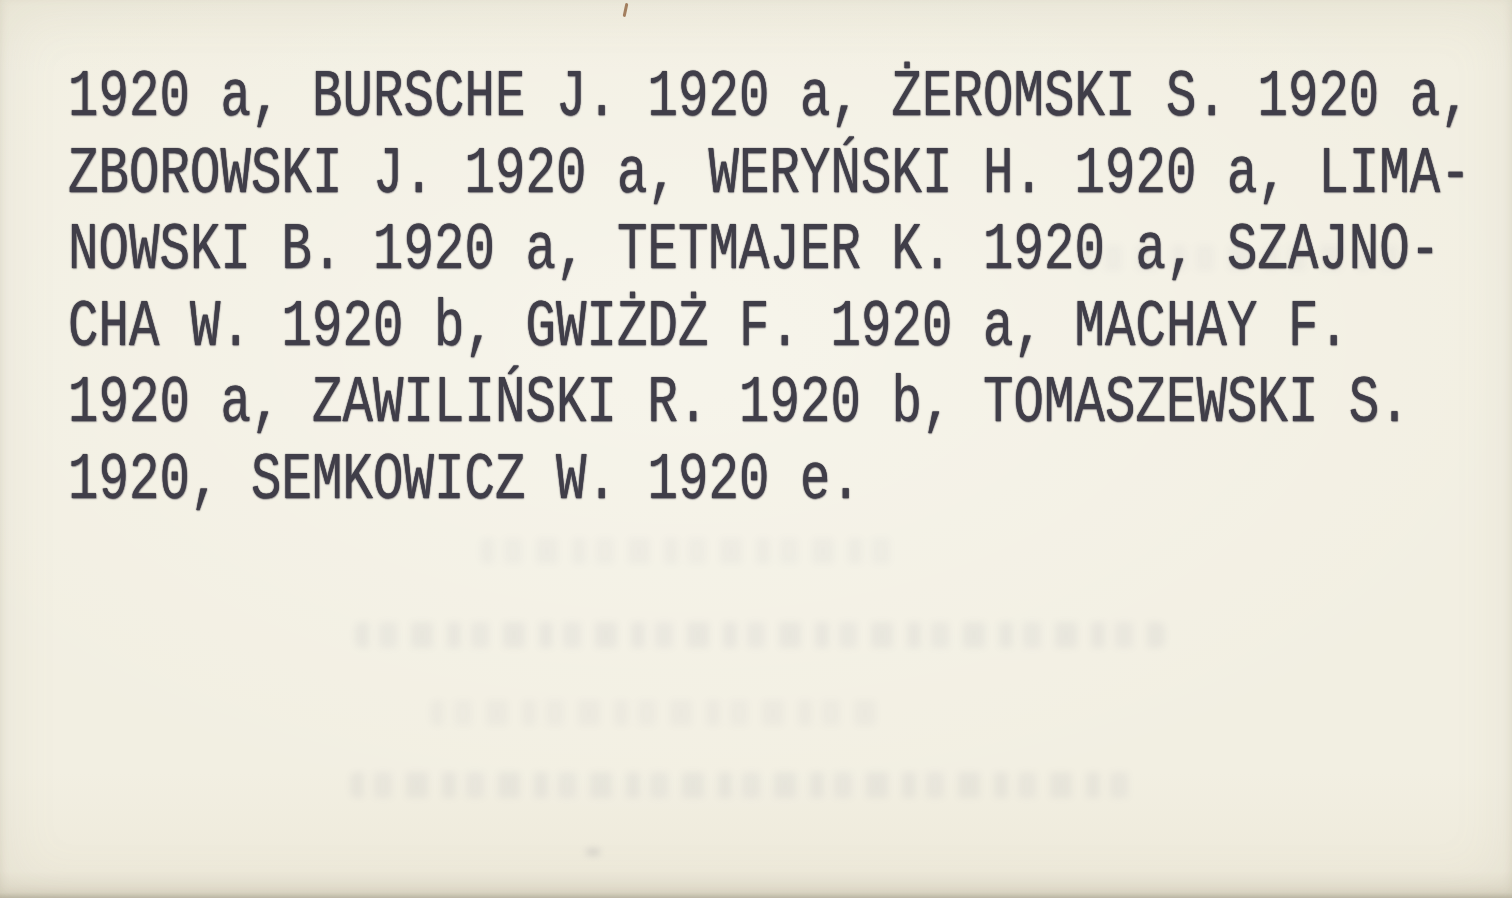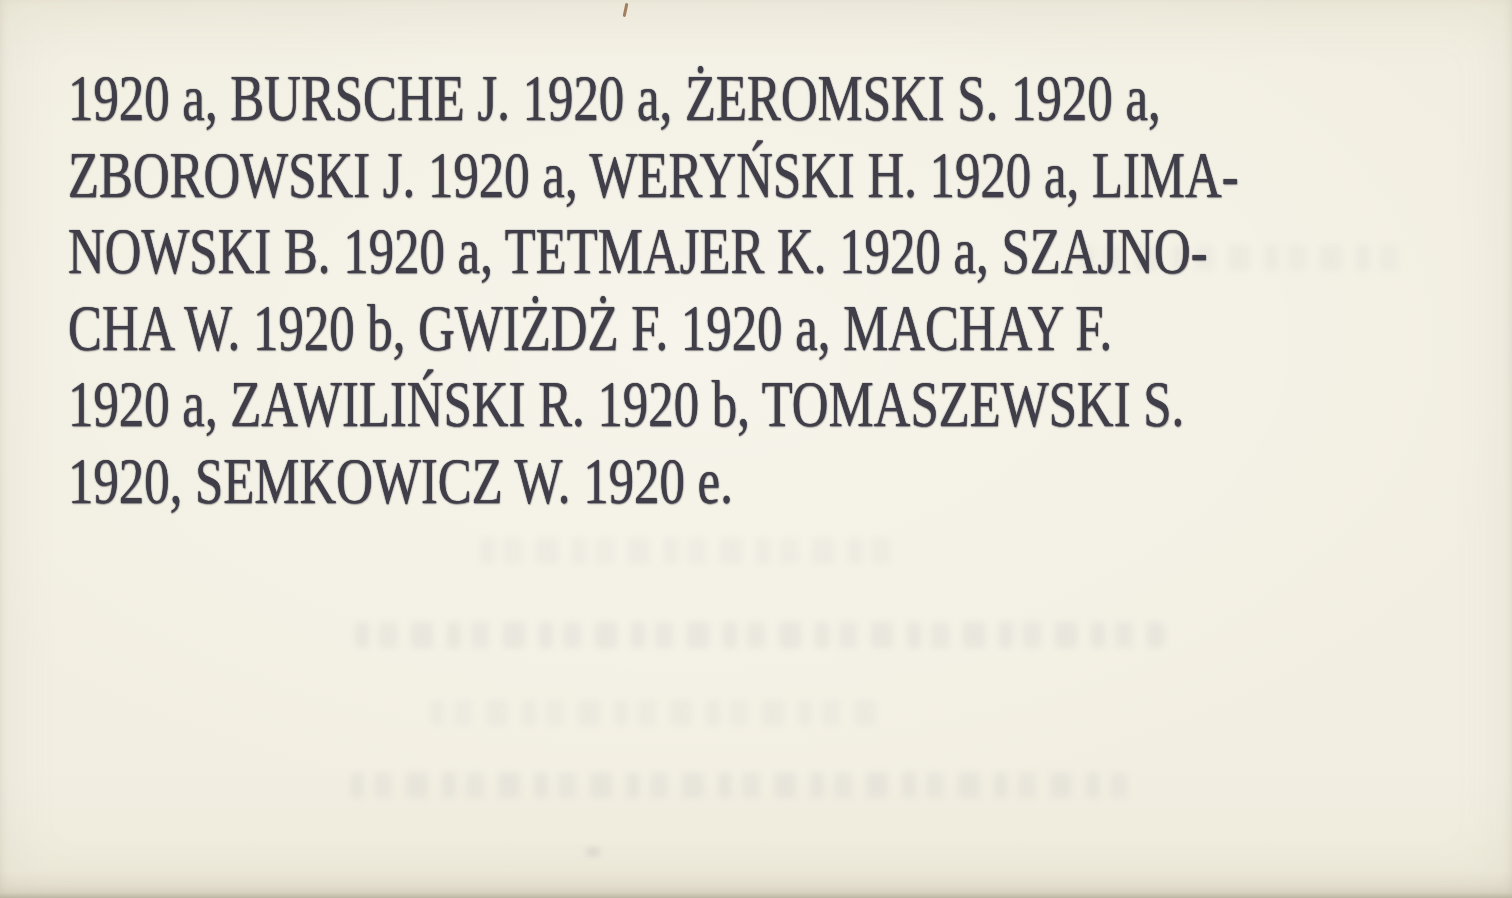--- a/index.html
+++ b/index.html
@@ -9,21 +9,21 @@
   }
   .scan {
     position: relative;
     width: 1512px;
     height: 898px;
     overflow: hidden;
     background:
       radial-gradient(ellipse 1300px 700px at 45% 38%, rgba(255,255,252,0.35), rgba(255,255,252,0) 70%),
       linear-gradient(180deg, #efecdd 0%, #f2efe2 8%, #f2efe2 86%, #eeeadb 97%, #e2ddcc 99.4%, #c9c4b2 100%),
       #f1eee1;
-    font-family: Liberation Serif, serif;
+    font-family: Liberation Mono, monospace;
   }
   
   .vignette {
     position: absolute;
     inset: 0;
     box-shadow: inset 0 0 60px rgba(160,150,120,0.12), inset 0 -4px 10px rgba(120,112,90,0.15);
     pointer-events: none;
   }
   
   .typed {

